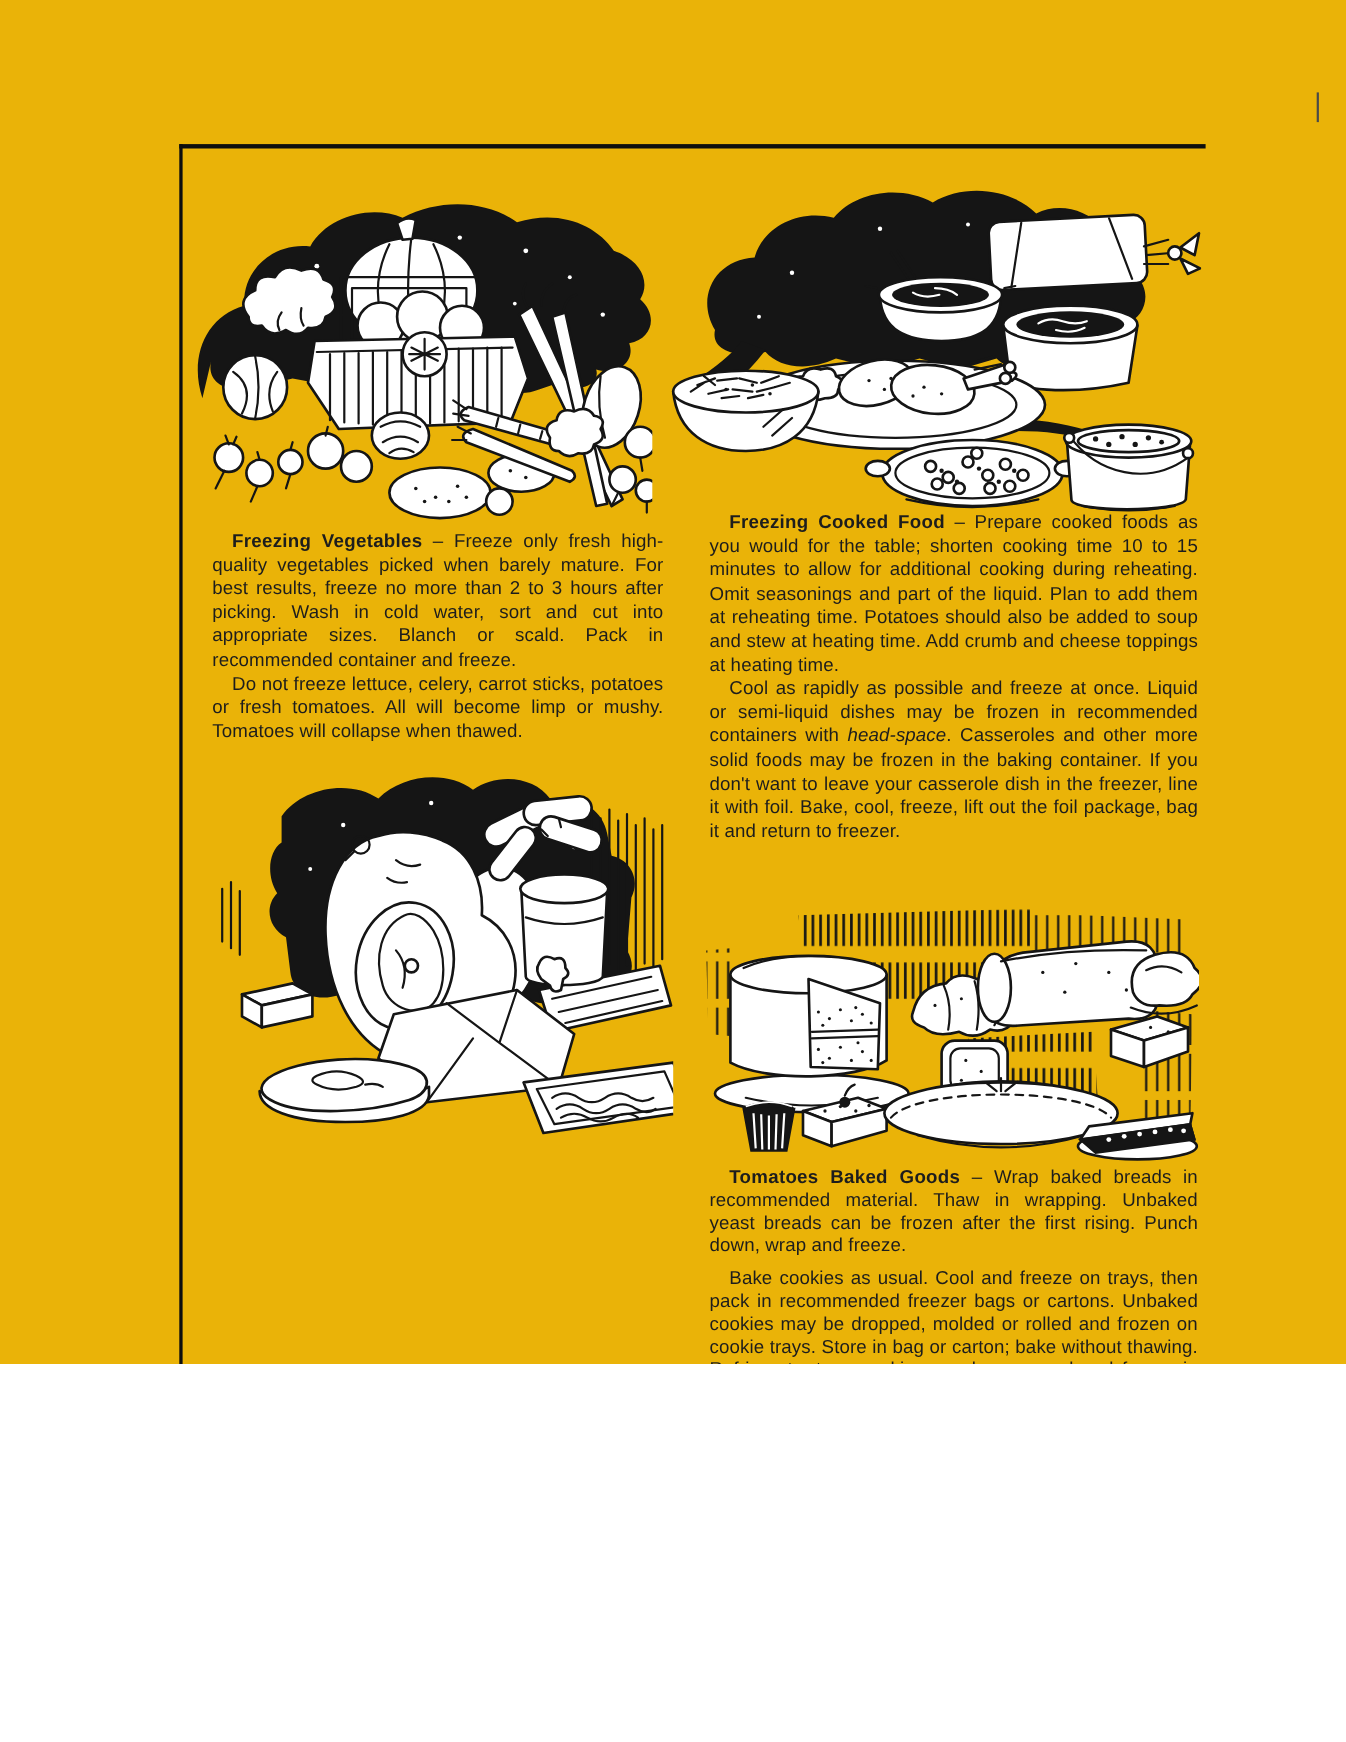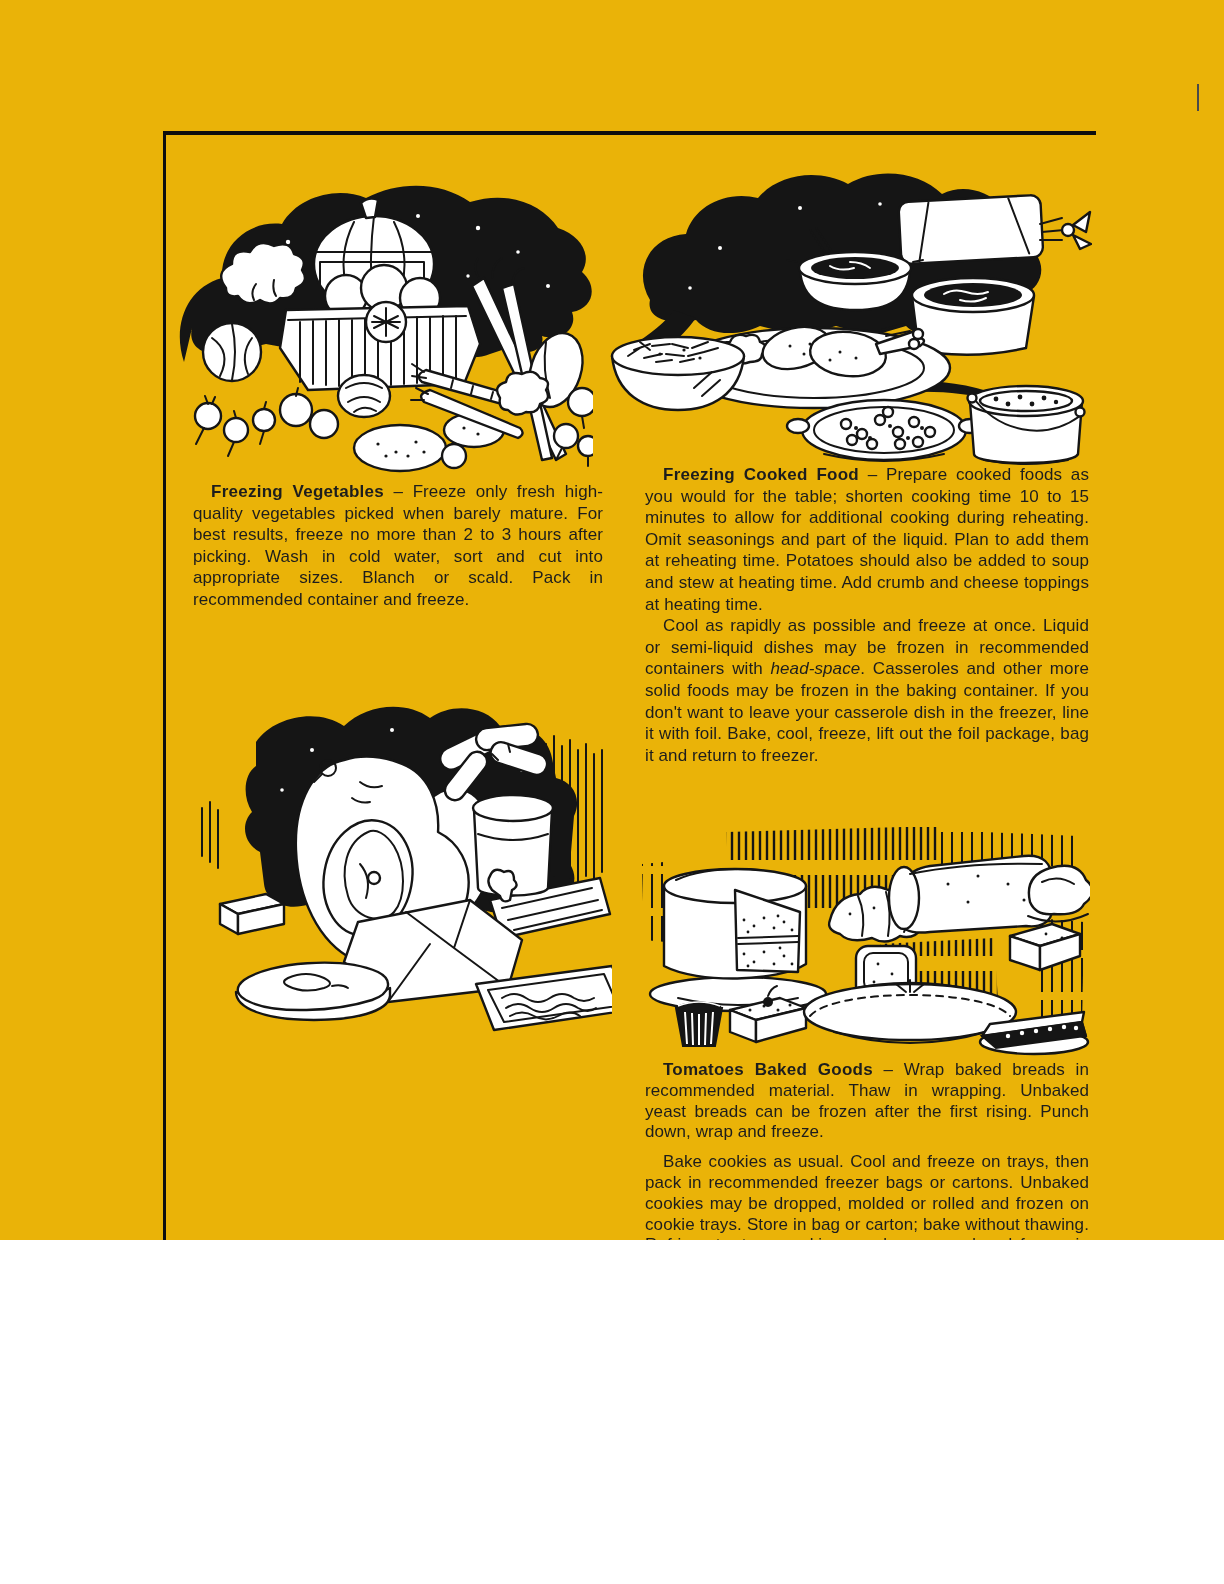--- a/index.html
+++ b/index.html
@@ -400,20 +400,21 @@
         <circle class="spk" cx="398" cy="207" r="2.2"></circle>
         <circle class="spk" cx="412" cy="205" r="2.2"></circle>
         <circle class="spk" cx="426" cy="203" r="2.2"></circle>
         <circle class="spk" cx="438" cy="204" r="2.2"></circle>
       <path class="ln" d="M444 198 L448 212" stroke-width="3"></path>
     </g>
   </svg>
 
   <div class="tb" id="sec1">
     <p><b>Freezing Vegetables</b><span> – Freeze only fresh high-quality vegetables picked when barely mature. For best results, freeze no more than 2 to 3 hours after picking. Wash in cold water, sort and cut into appropriate sizes. Blanch or scald. Pack in recommended container and freeze.</span></p>
+    <p>Do not freeze lettuce, celery, carrot sticks, potatoes or fresh tomatoes. All will become limp or mushy. Tomatoes will collapse when thawed.</p>
   </div>
 
   <div class="tb" id="sec2">
     <p><b>Freezing Cooked Food</b><span> – Prepare cooked foods as you would for the table; shorten cooking time 10 to 15 minutes to allow for additional cooking during reheating. Omit seasonings and part of the liquid. Plan to add them at reheating time. Potatoes should also be added to soup and stew at heating time. Add crumb and cheese toppings at heating time.</span></p>
     <p><span>Cool as rapidly as possible and freeze at once. Liquid or semi-liquid dishes may be frozen in recommended containers with </span><i>head-space</i><span>. Casseroles and other more solid foods may be frozen in the baking container. If you don't want to leave your casserole dish in the freezer, line it with foil. Bake, cool, freeze, lift out the foil package, bag it and return to freezer.</span></p>
   </div>
 
   <div class="tb" id="sec3">
   </div>
 

